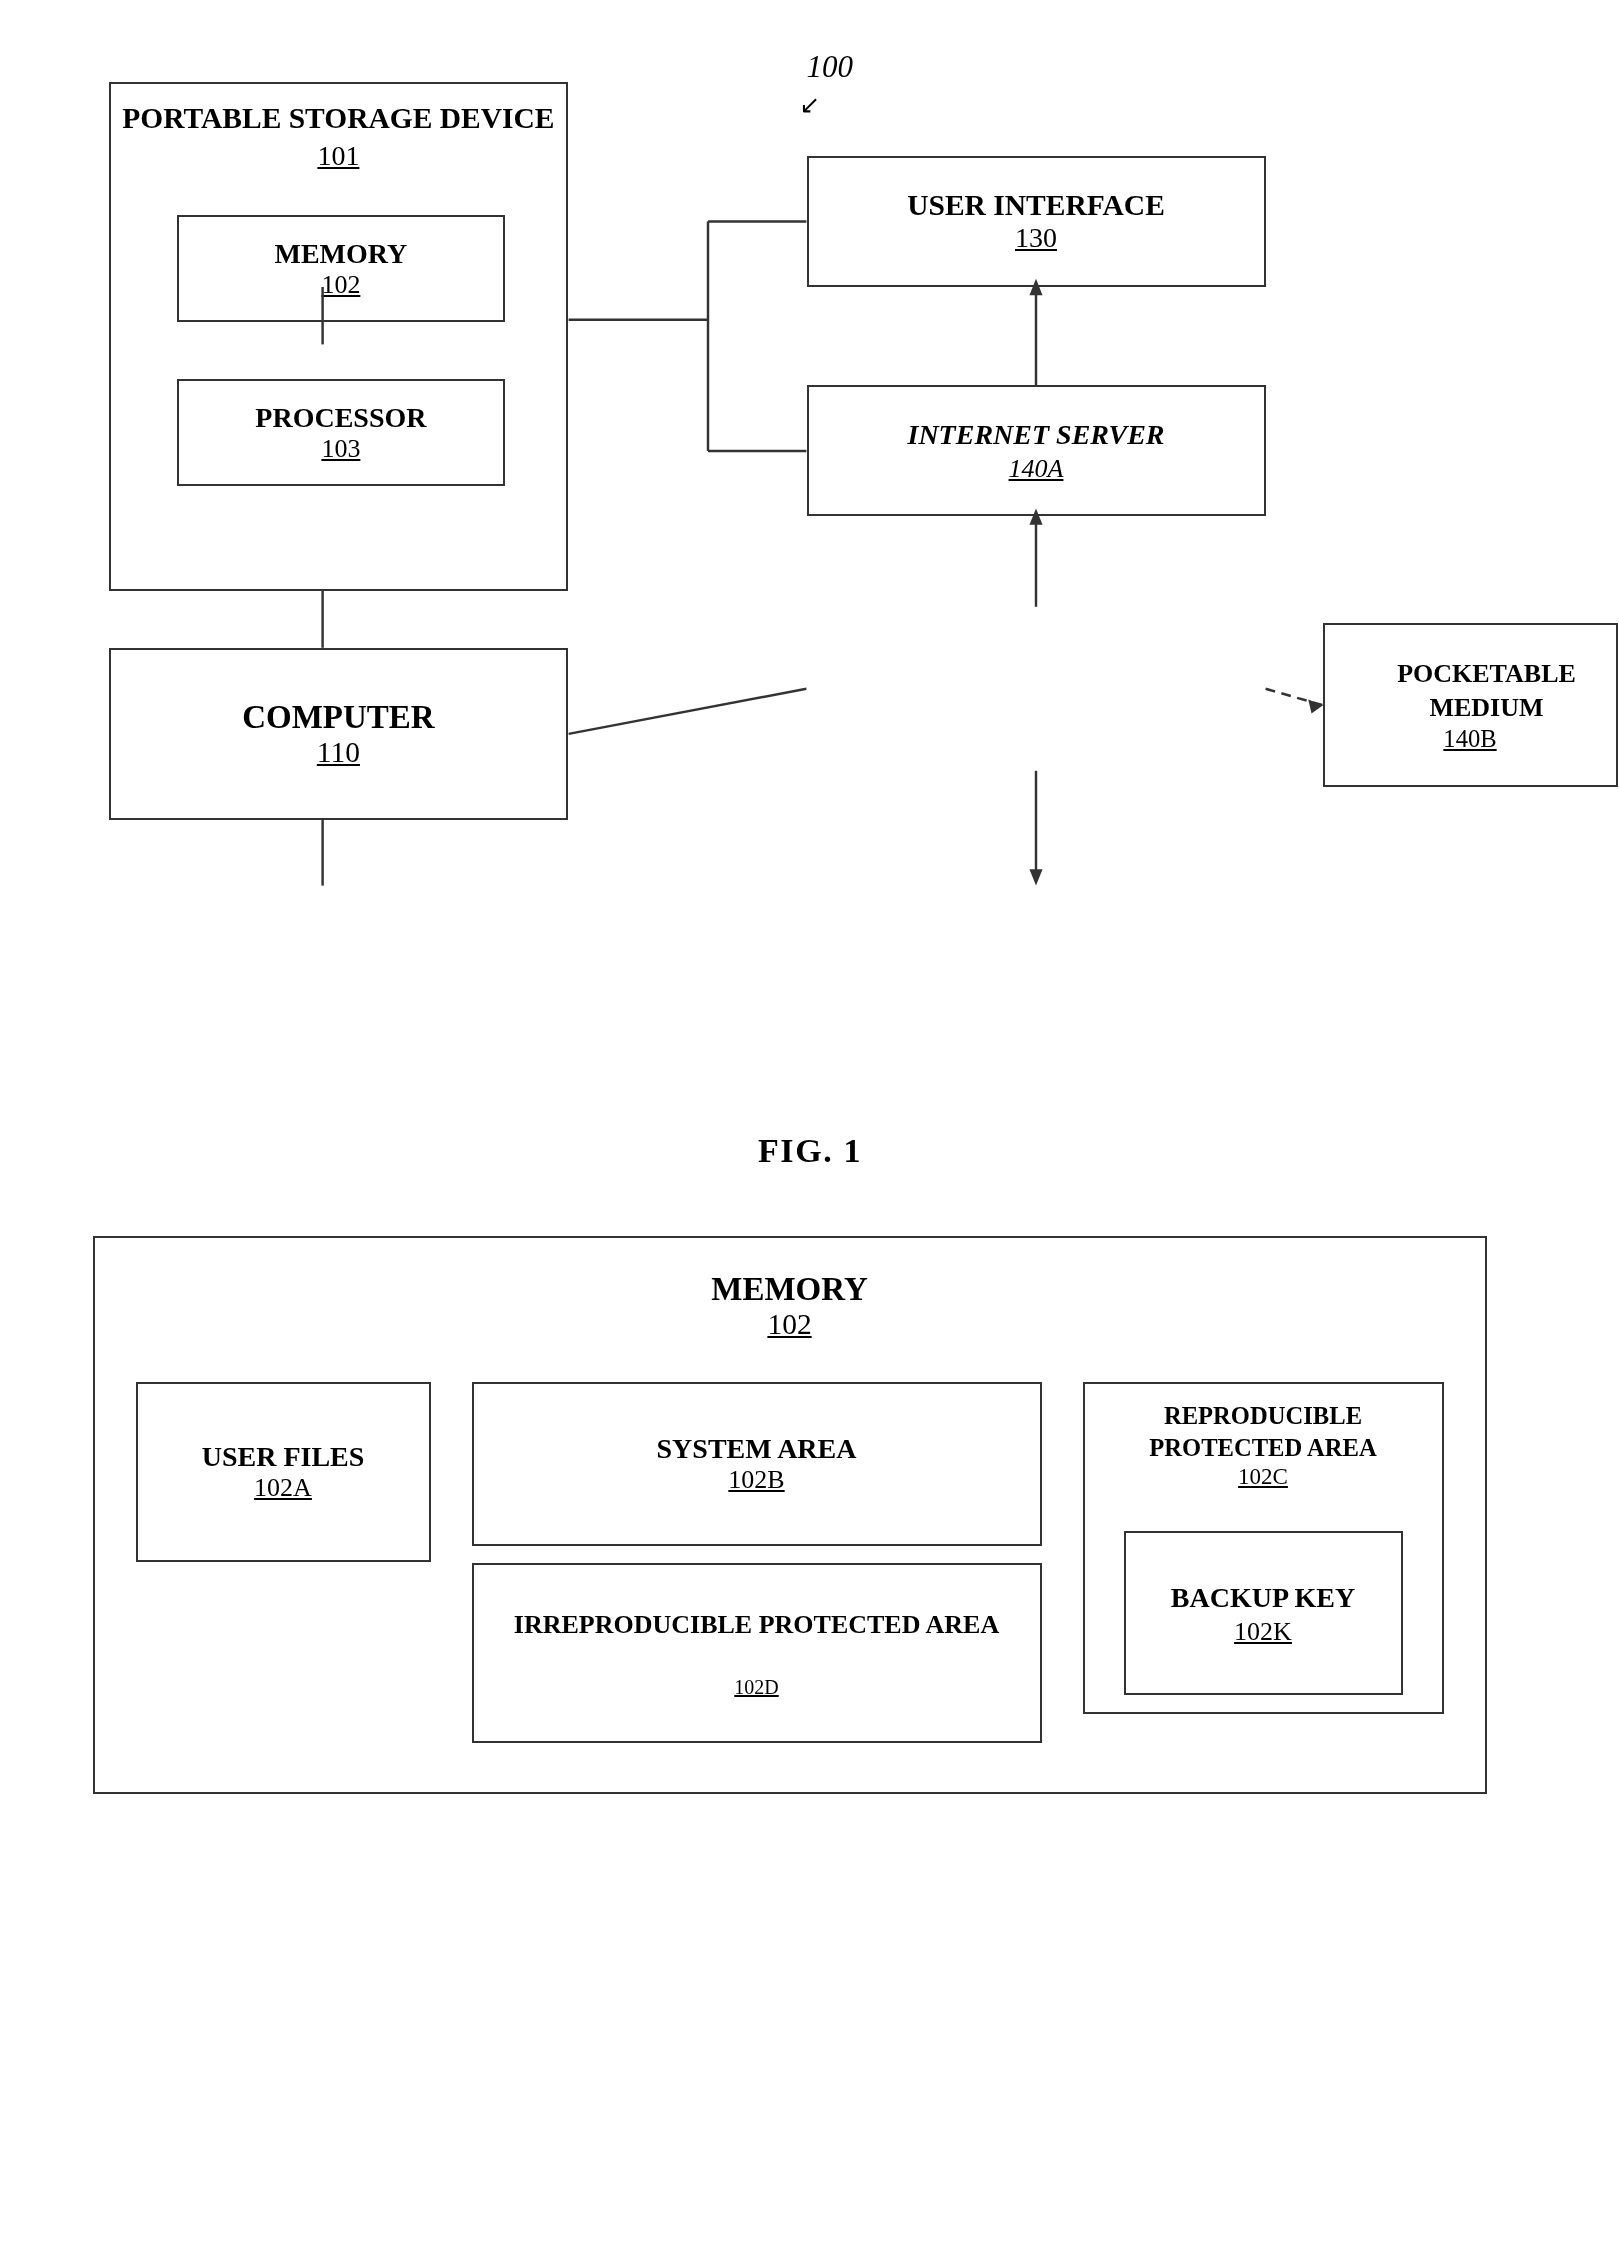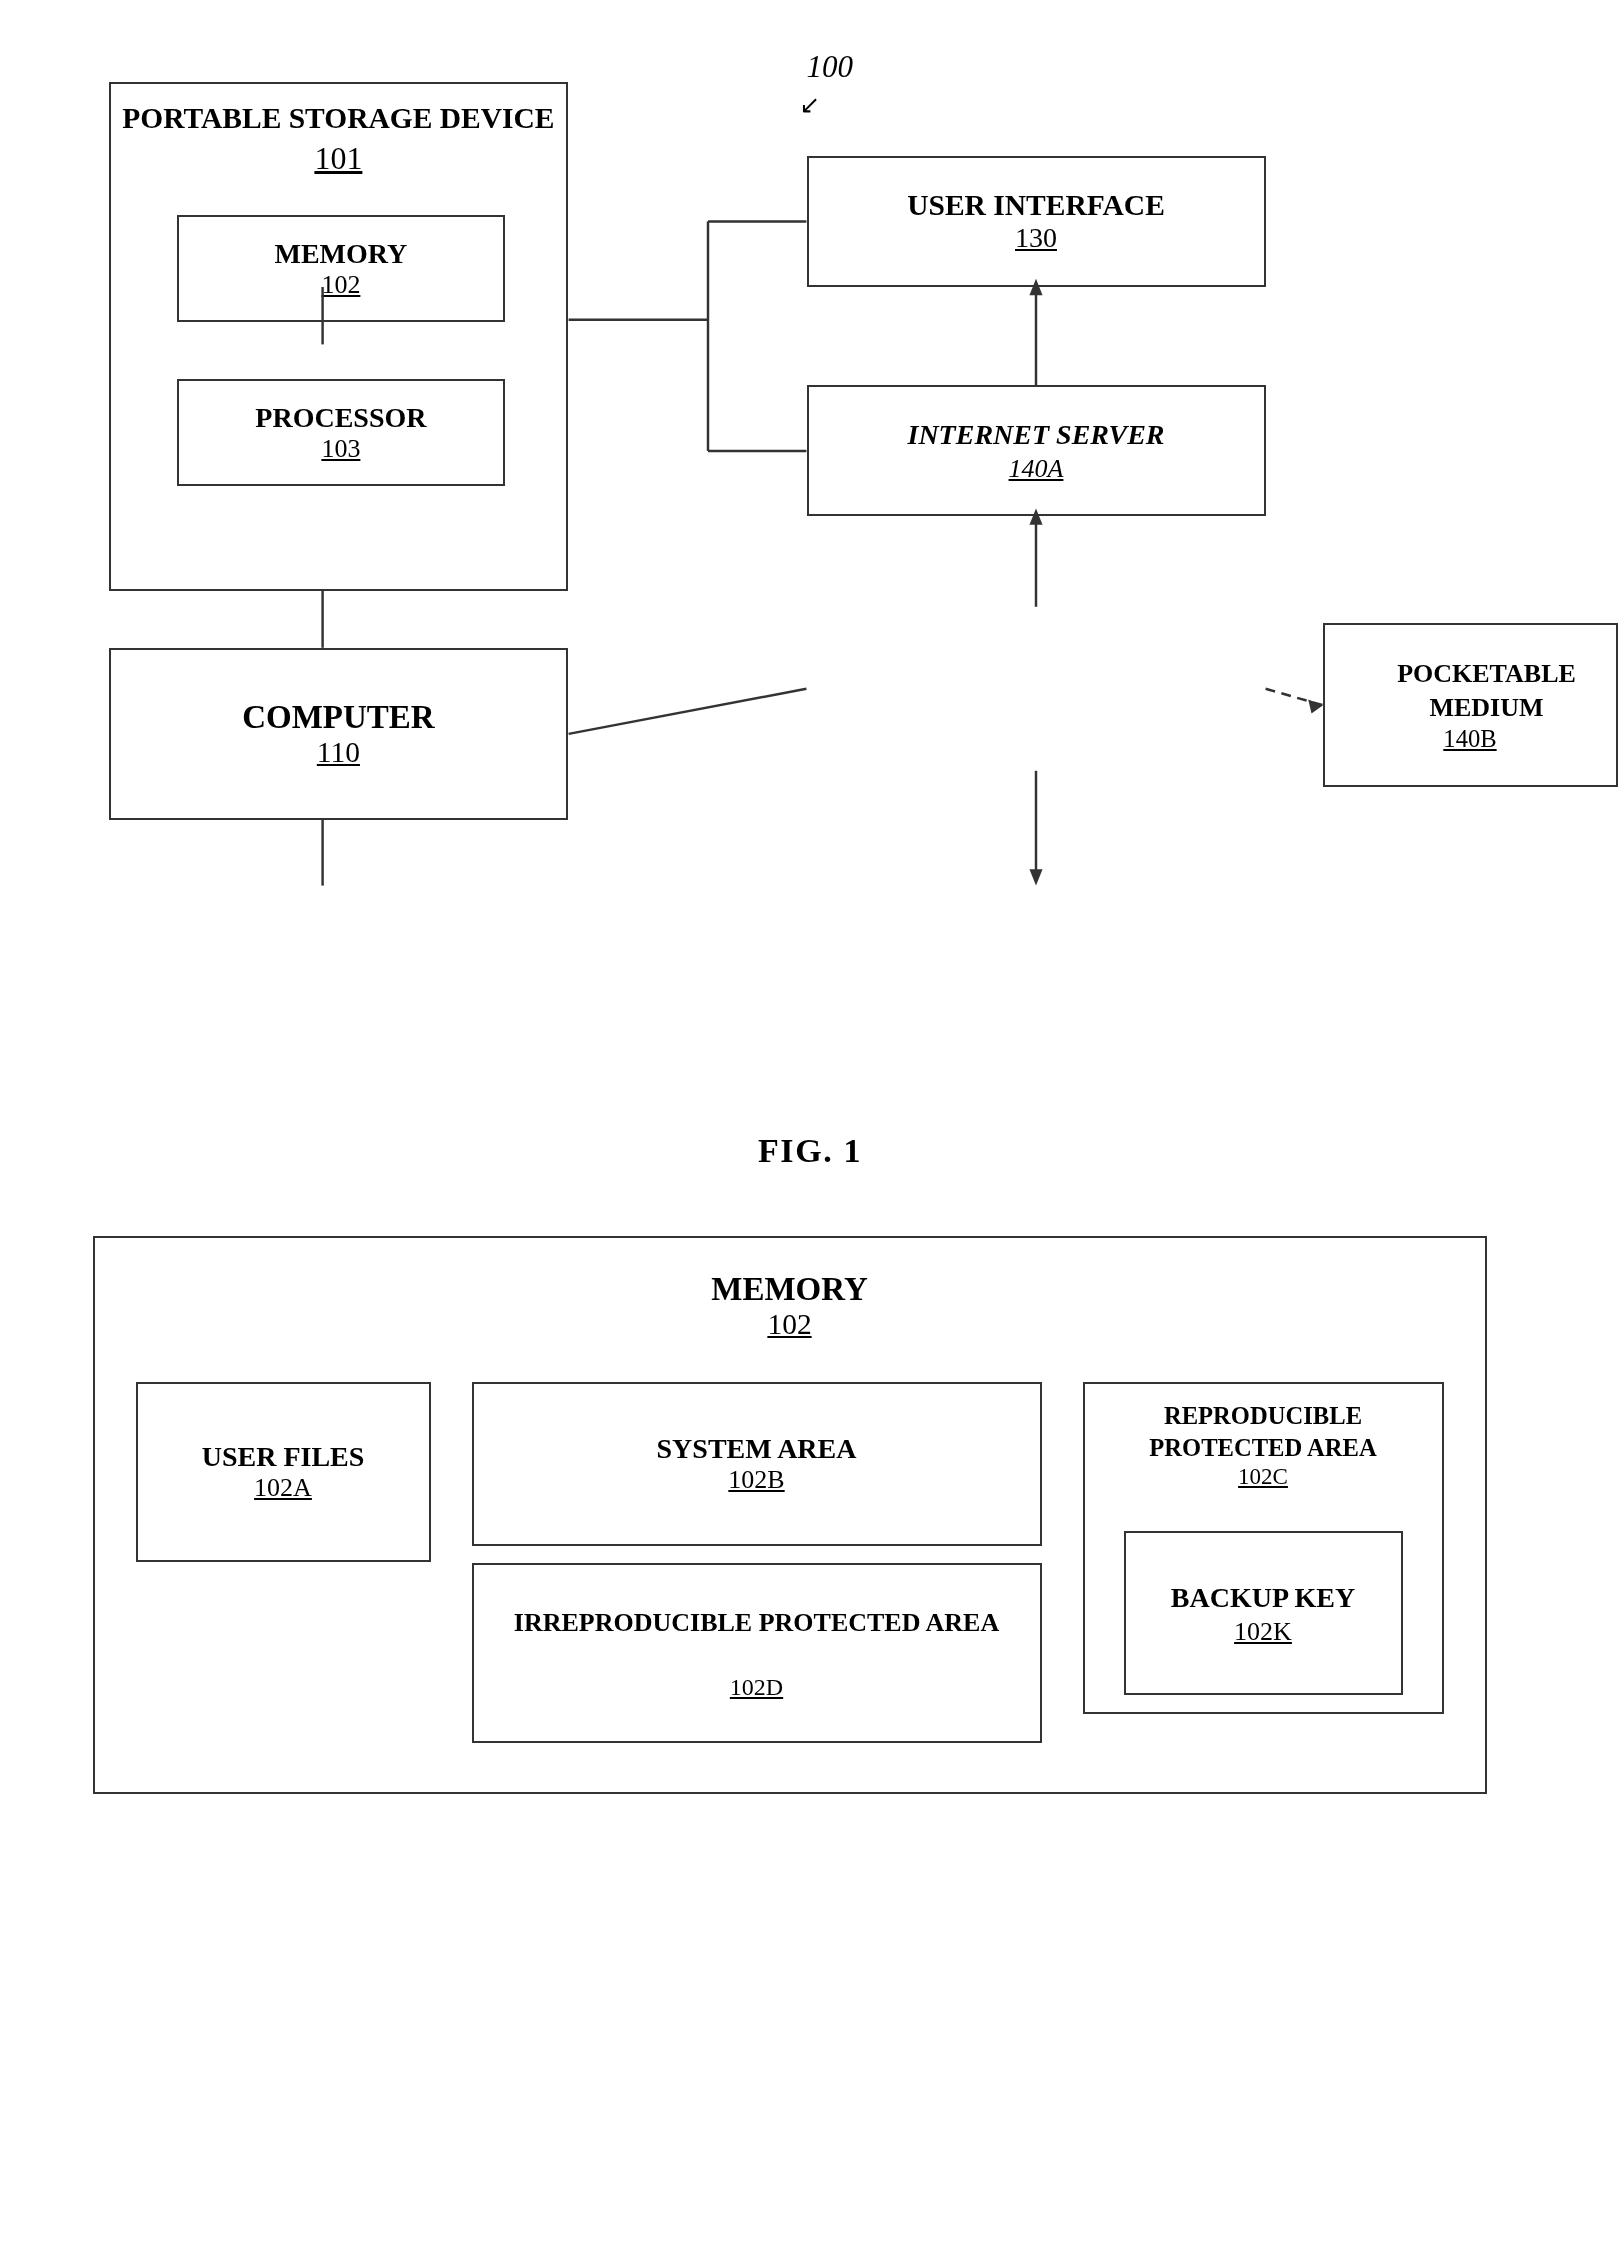--- a/index.html
+++ b/index.html
@@ -58,21 +58,21 @@
     }
     .psd-title {
       text-align: center;
       font-size: 29.5px;
       font-weight: bold;
       line-height: 1.3;
       margin-top: 14.8px;
     }
     .psd-num {
       text-align: center;
-      font-size: 32px;
+      font-size: 28px;
       text-decoration: underline;
       margin-top: 3.3px;
     }
     .memory-box {
       position: absolute;
       top: 131px;
       left: 66px;
       width: 328px;
       height: 107px;
       border: 2.5px solid #333;
@@ -297,21 +297,21 @@
 
     .irr-box {
       border: 2.5px solid #333;
       height: 180px;
       display: flex;
       flex-direction: column;
       align-items: center;
       justify-content: center;
     }
     .irr-title { font-size: 26px; font-weight: bold; line-height: 1.4; text-align: center; }
-    .irr-num { font-size: 24px; text-decoration: underline; margin-top: 33px; }
+    .irr-num { font-size: 20px; text-decoration: underline; margin-top: 33px; }
 
     .repr-col {
       width: 361px;
       border: 2.5px solid #333;
       padding: 16.4px;
       display: flex;
       flex-direction: column;
       align-items: center;
     }
     .repr-title { font-size: 24.6px; font-weight: bold; line-height: 1.3; text-align: center; }

